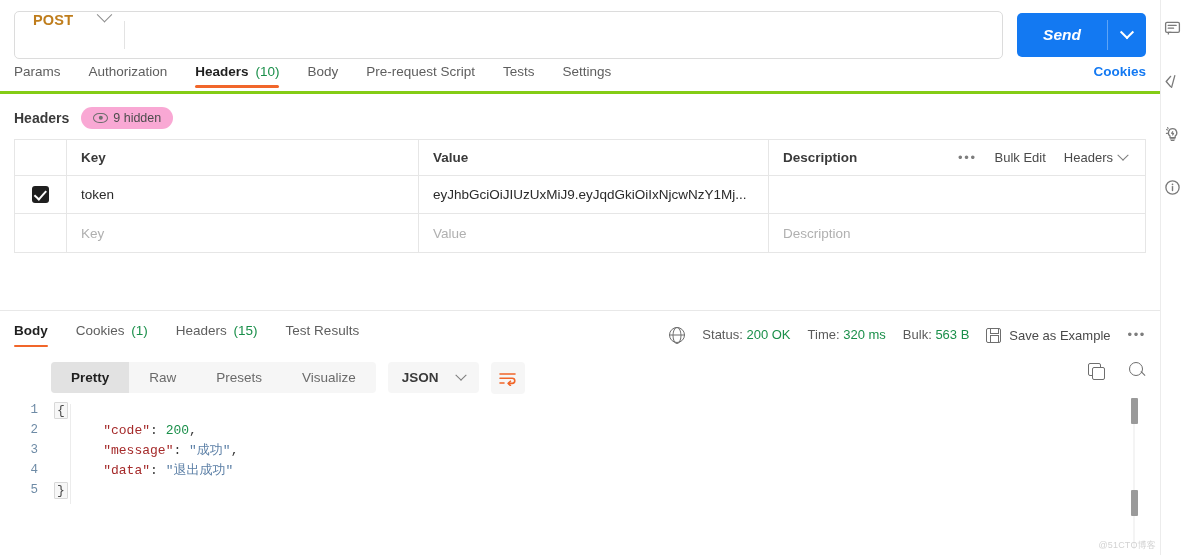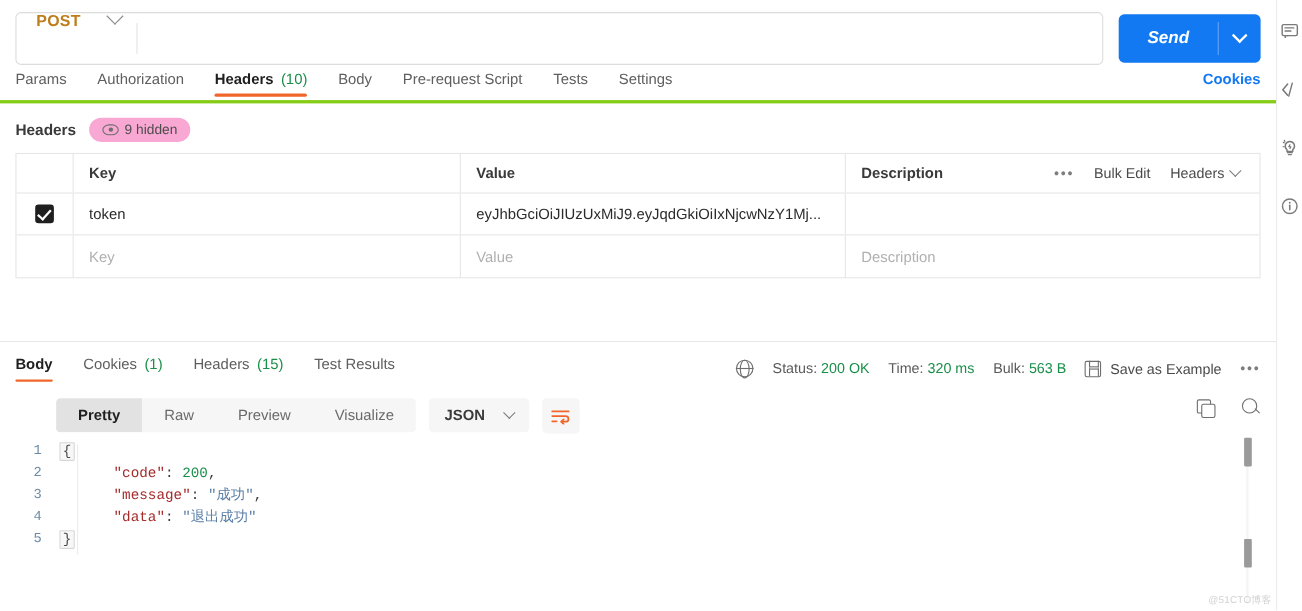--- a/index.html
+++ b/index.html
@@ -363,21 +363,21 @@
           <span>Save as Example</span>
         </span>
         <span class="dots">•••</span>
       </div>
     </div>
 
     <div class="fmt-bar">
       <div class="seg">
         <div class="on">Pretty</div>
         <div>Raw</div>
-        <div>Preview</div>
+        <div>Presets</div>
         <div>Visualize</div>
       </div>
       <div class="json-sel">
         <span>JSON</span>
         <span class="chev-sm"></span>
       </div>
       <div class="wrap-btn">
         <svg width="17" height="15" viewBox="0 0 17 15">
           <path d="M1 3h15M1 7.2h12.2a2.6 2.6 0 0 1 0 5.2H9.6M1 12h4" stroke="#f1662a" stroke-width="1.6" fill="none" stroke-linecap="round"></path>
           <path d="M11.4 10.2L9.2 12.4l2.2 2.2" stroke="#f1662a" stroke-width="1.6" fill="none" stroke-linecap="round" stroke-linejoin="round"></path>

